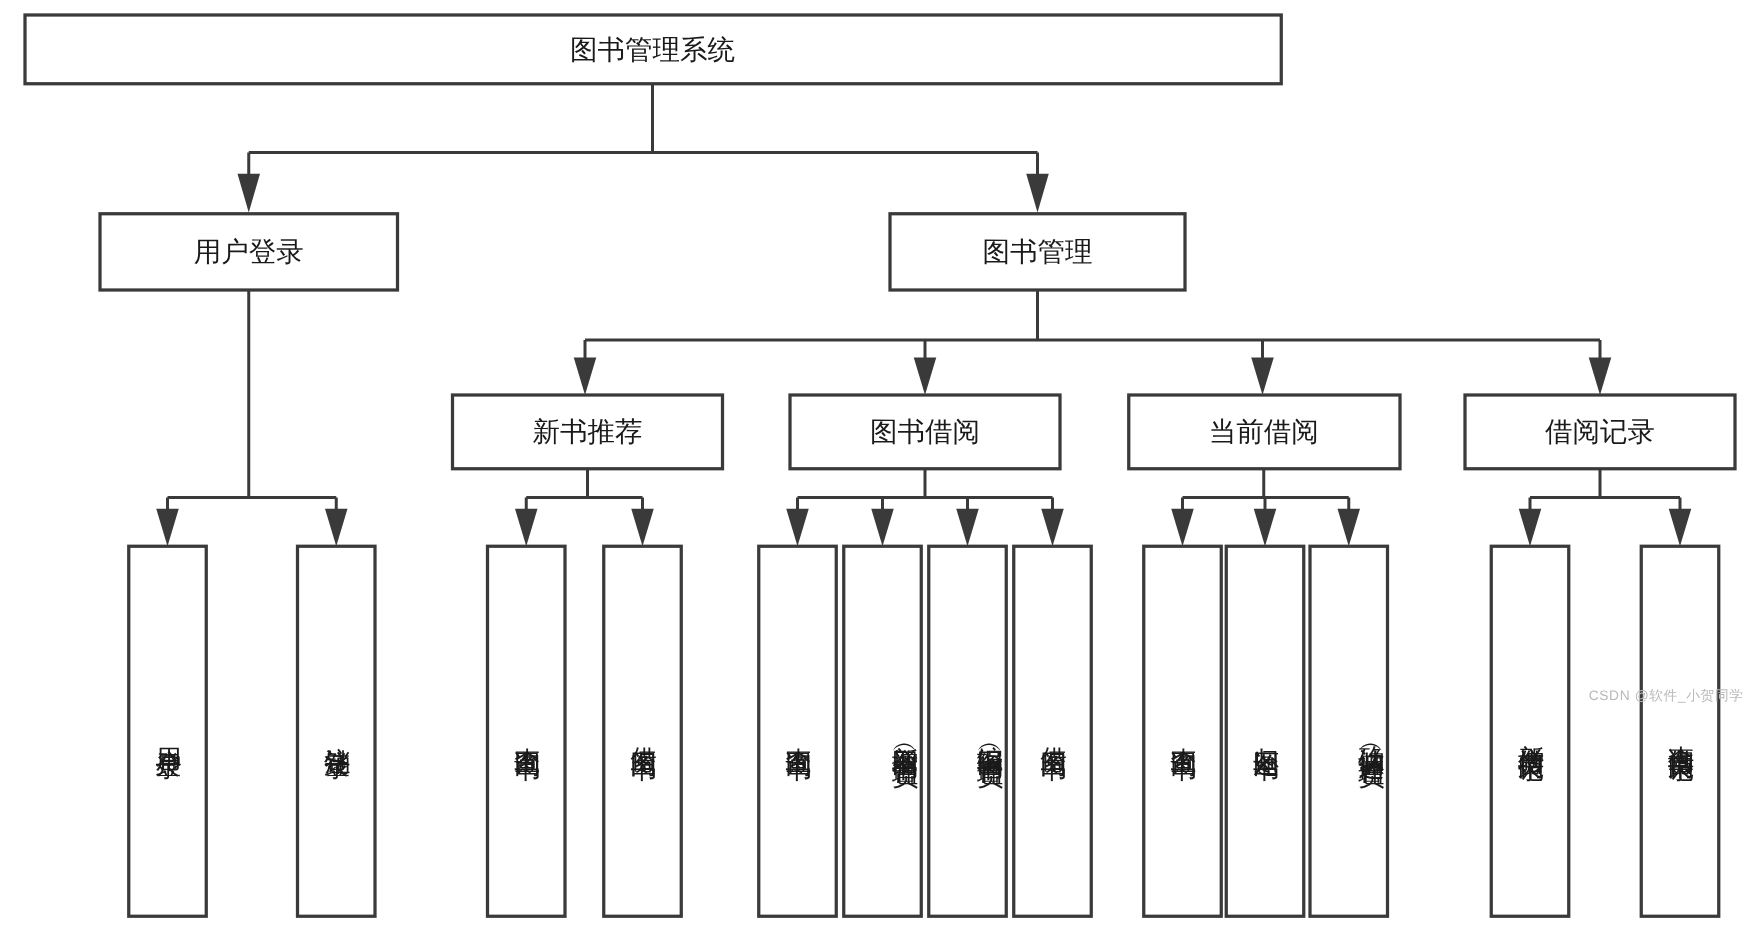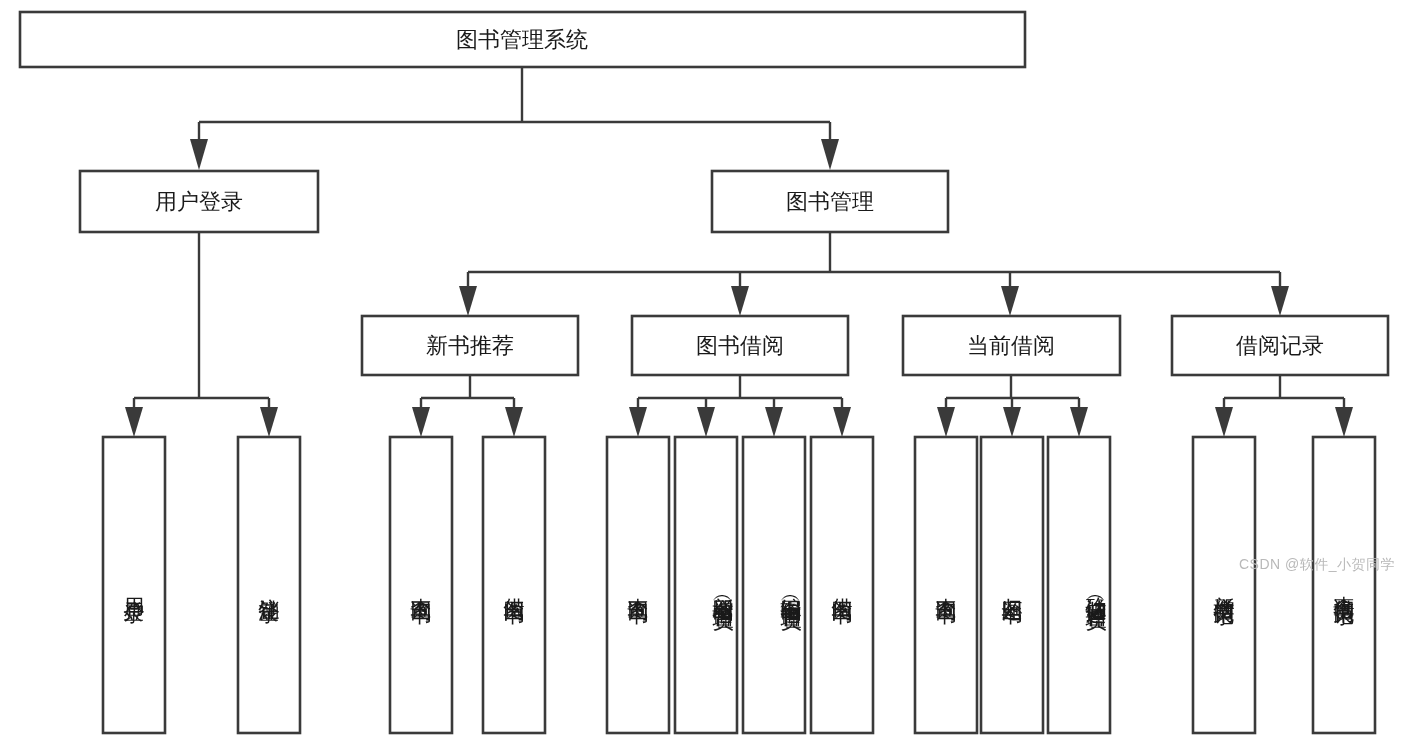--- a/index.html
+++ b/index.html
@@ -62,23 +62,23 @@
     color: #1a1a1a;
     writing-mode: vertical-rl;
     text-orientation: upright;
     letter-spacing: 2px;
     pointer-events: none;
     text-align: center;
   }
   .watermark {
     position: absolute;
     right: 10px;
-    bottom: 10px;
-    font-family: "Liberation Sans", "DejaVu Sans", sans-serif;
-    font-size: 14px;
+    bottom: 20px;
+    font-family: "Liberation Sans", "DejaVu Sans", sans-serif;
+    font-size: 11px;
     color: #b9b9b9;
     letter-spacing: 0.5px;
     white-space: nowrap;
   }
 </style>
 </head>
 <body>
 
 <div id="diagram-root">
 

